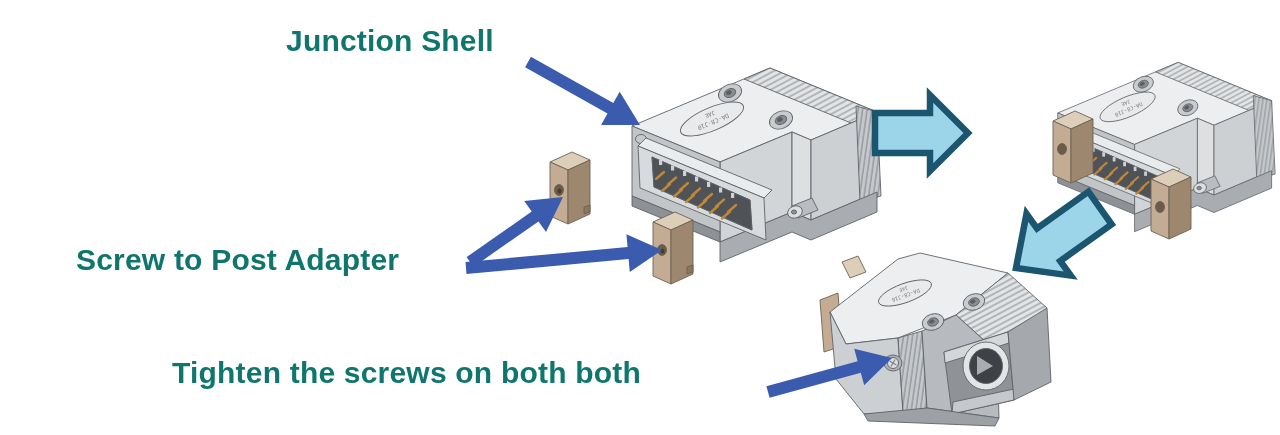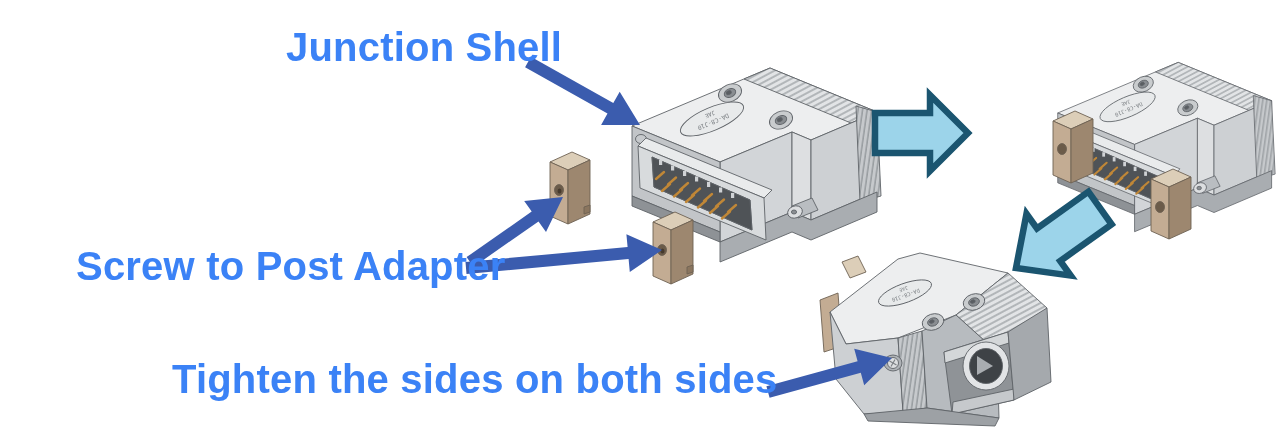--- a/index.html
+++ b/index.html
@@ -1,19 +1,19 @@
 <!DOCTYPE html>
 <html><head>
 <meta charset="utf-8">
 <style>
   html,body{margin:0;padding:0;background:#fff;}
   #stage{position:relative;width:1280px;height:435px;background:#fff;overflow:hidden;
          font-family:"Liberation Sans",sans-serif;}
   #scene{position:absolute;left:0;top:0;}
-  .label{position:absolute;font-weight:700;font-size:40px;line-height:1.15;color:#3b82f6;
+  .label{position:absolute;font-weight:700;font-size:30px;line-height:1.15;color:#0f766e;
          white-space:nowrap;letter-spacing:.2px;}
   #lbl-junction{left:286px;top:24px;}
   #lbl-adapter{left:76px;top:243px;}
   #lbl-tighten{left:172px;top:356px;}
 </style>
 </head>
 <body>
 
 <div id="stage">
 
@@ -172,14 +172,14 @@
     <polygon points="1111.6,224.3 1060.2,261 1070.7,275.6 1016,268 1026.5,213.8 1037,228.4 1088.4,191.7" stroke="#1B5570" stroke-width="6.5" stroke-linejoin="miter" fill="#9CD4EA"></polygon>
 
     <polygon points="530.9,56.8 613.3,103.1 619.7,91.7 640,125 601.1,124.9 607.5,113.5 525.1,67.2" fill="#3B5CAE"></polygon>
     <polygon points="466.6,257.1 531.7,211.6 524.2,200.9 563,197 546,232.1 538.5,221.4 473.4,266.9" fill="#3B5CAE"></polygon>
     <polygon points="465.5,262 627.6,247.1 626.4,234.2 662,250 629.8,272 628.6,259.1 466.5,274" fill="#3B5CAE"></polygon>
     <polygon points="766.4,386.2 857.6,361.2 854.2,348.7 892,358 864.2,385.3 860.8,372.8 769.6,397.8" fill="#3B5CAE"></polygon>
   </svg>
 
   <div class="label" id="lbl-junction">Junction Shell</div>
   <div class="label" id="lbl-adapter">Screw to Post Adapter</div>
-  <div class="label" id="lbl-tighten">Tighten the sides on both sides</div>
+  <div class="label" id="lbl-tighten">Tighten the screws on both both</div>
 </div>
 
 </body></html>

